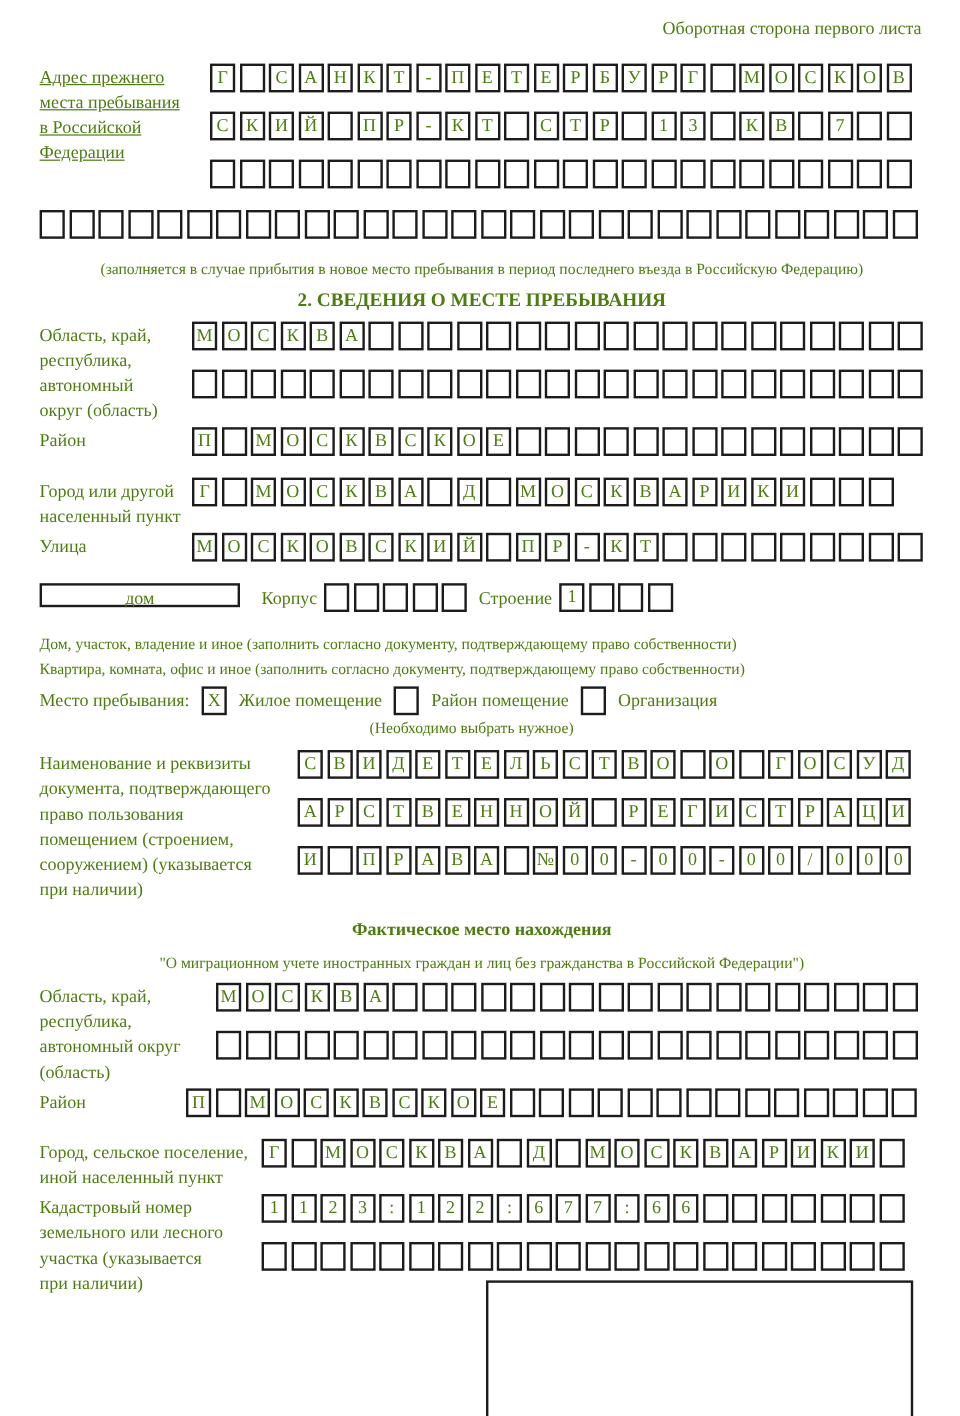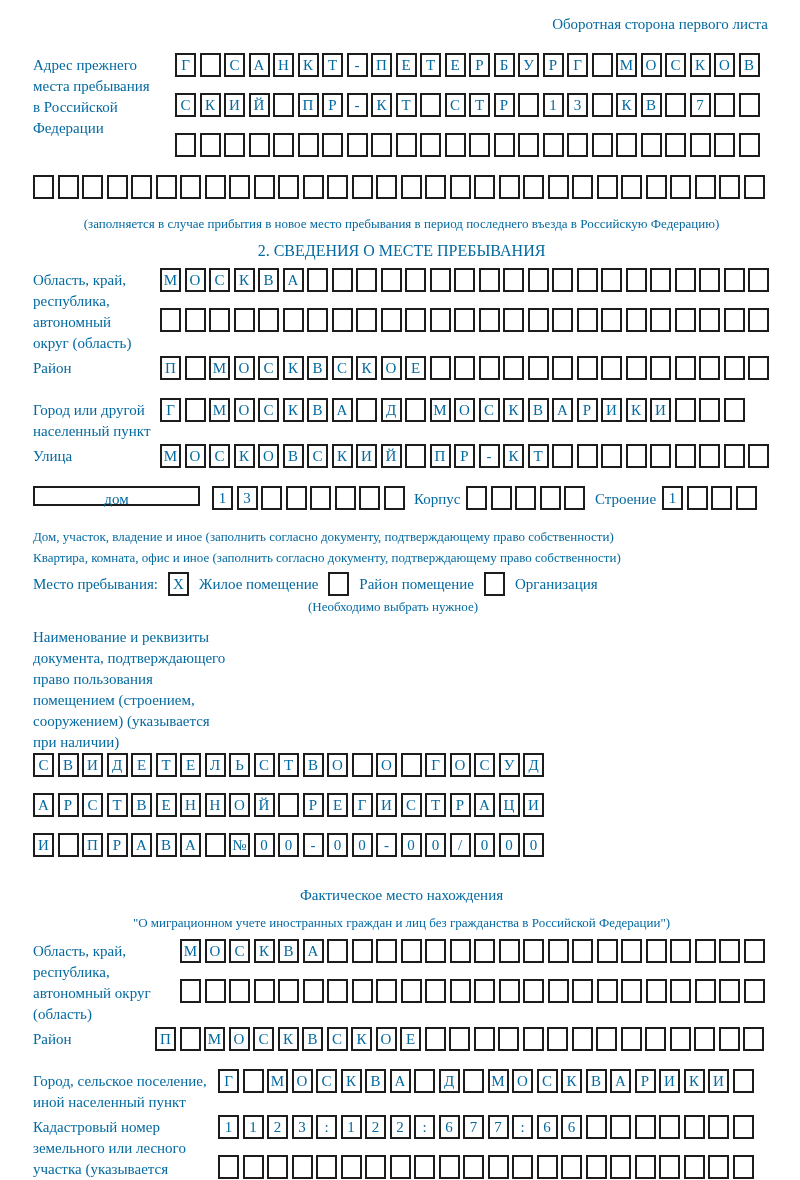--- a/index.html
+++ b/index.html
@@ -1,46 +1,46 @@
 <!DOCTYPE html>
 <html><head>
 <meta charset="utf-8">
 <style>
   * { margin:0; padding:0; box-sizing:border-box; }
   body { background:#888; }
   .page {
-    width:800px; height:1180px; background:#ffffff; color:#0369a1;
+    width:800px; height:1180px; background:#ffffff; color:#4d7c0f;
     font-family:"Liberation Serif","DejaVu Serif",serif;
     padding:16px 30px 0 33px; overflow:hidden; position:relative;
     margin:0 auto;
   }
   .hdr-right { text-align:right; font-size:15px; margin-bottom:20px; padding-right:2px; }
   .frow { display:flex; align-items:flex-start; }
   .flabel { white-space:pre-line; font-size:15px; line-height:21px; flex:none; padding-top:2px; }
-  .w140 { width:142px; } .w125 { width:127px; } .w120 { width:122px; }
+  .w140 { width:142px;text-decoration:underline; } .w125 { width:127px; } .w120 { width:122px; }
   .w183 { width:185px; } .w213 { width:215px; } .w142 { width:147px; } .w180 { width:185px; }
   .cells { flex:none; }
   .boxrow { white-space:nowrap; height:36px; margin-bottom:4px; }
   .box {
     display:inline-block; width:21px; height:24px; border:2px solid #1c1c1c;
     margin-right:3.5px; text-align:center; font-size:15px; line-height:20px;
     vertical-align:top; background:#fff;
   }
   .wbox {
     display:inline-block; border:2px solid #1c1c1c; height:20px; text-align:center;
     font-size:15px; line-height:22px; vertical-align:top; background:#fff;
   }
   .note { font-size:13px; line-height:17px; }
   .center { text-align:center; }
-  .h-bold { font-weight:normal; text-align:center; }
+  .h-bold { font-weight:bold; text-align:center; }
   .sec2-h { font-size:16px; margin:10px 0 8px 0; }
   .fact-h { font-size:15px; margin:14px 0 10px 0; }
   .inline-lbl { font-size:15px; line-height:26px; }
   .mb2{margin-bottom:2px;} .mb4{margin-bottom:4px;}
-  .mb8{margin-bottom:8px;text-align:center;} .mb10{margin-bottom:10px;flex-direction:column;}
+  .mb8{margin-bottom:8px;text-align:center;} .mb10{margin-bottom:10px;}
   .dom-row .wbox.dom { width:167px; margin-right:12px; }
   .kv-row .wbox.kv { width:182px; margin-right:10px; }
   .dom-row .inline-lbl { margin:0 6px 0 6px; }
   .mesto-row { margin:6px 0 2px 0; }
   .mesto-row .box { margin:0 10px 0 10px; }
   .mesto-row .inline-lbl { line-height:24px; }
   .mesto-note { margin-left:150px; width:420px; text-align:center; margin-bottom:10px; }
   .stamp-wrap { margin-left:345px; width:410px; margin-top:-16px; }
   .stamp-box { width:356px; height:178px; border:2px solid #1c1c1c; margin:0 auto 6px auto; }
 </style>
@@ -95,21 +95,20 @@
 
   <div class="frow mb2">
     <div class="flabel w125">Улица</div>
     <div class="cells">
         <div class="boxrow"><span class="box">М</span><span class="box">О</span><span class="box">С</span><span class="box">К</span><span class="box">О</span><span class="box">В</span><span class="box">С</span><span class="box">К</span><span class="box">И</span><span class="box">Й</span><span class="box"></span><span class="box">П</span><span class="box">Р</span><span class="box">-</span><span class="box">К</span><span class="box">Т</span><span class="box"></span><span class="box"></span><span class="box"></span><span class="box"></span><span class="box"></span><span class="box"></span><span class="box"></span><span class="box"></span><span class="box"></span></div>
       </div>
   </div>
 
   <div class="frow dom-row mb2">
     <span class="wbox dom">дом</span>
-    <span class="boxrow"><span class="box">1</span><span class="box">3</span><span class="box"></span><span class="box"></span><span class="box"></span><span class="box"></span><span class="box"></span><span class="box"></span></span>
     <span class="inline-lbl">Корпус</span>
     <span class="boxrow"><span class="box"></span><span class="box"></span><span class="box"></span><span class="box"></span><span class="box"></span></span>
     <span class="inline-lbl">Строение</span>
     <span class="boxrow"><span class="box">1</span><span class="box"></span><span class="box"></span><span class="box"></span></span>
   </div>
   <div class="note mb4">Дом, участок, владение и иное (заполнить согласно документу, подтверждающему право собственности)</div>
 
   <div class="note mb4">Квартира, комната, офис и иное (заполнить согласно документу, подтверждающему право собственности)</div>
 
   <div class="frow mesto-row">

